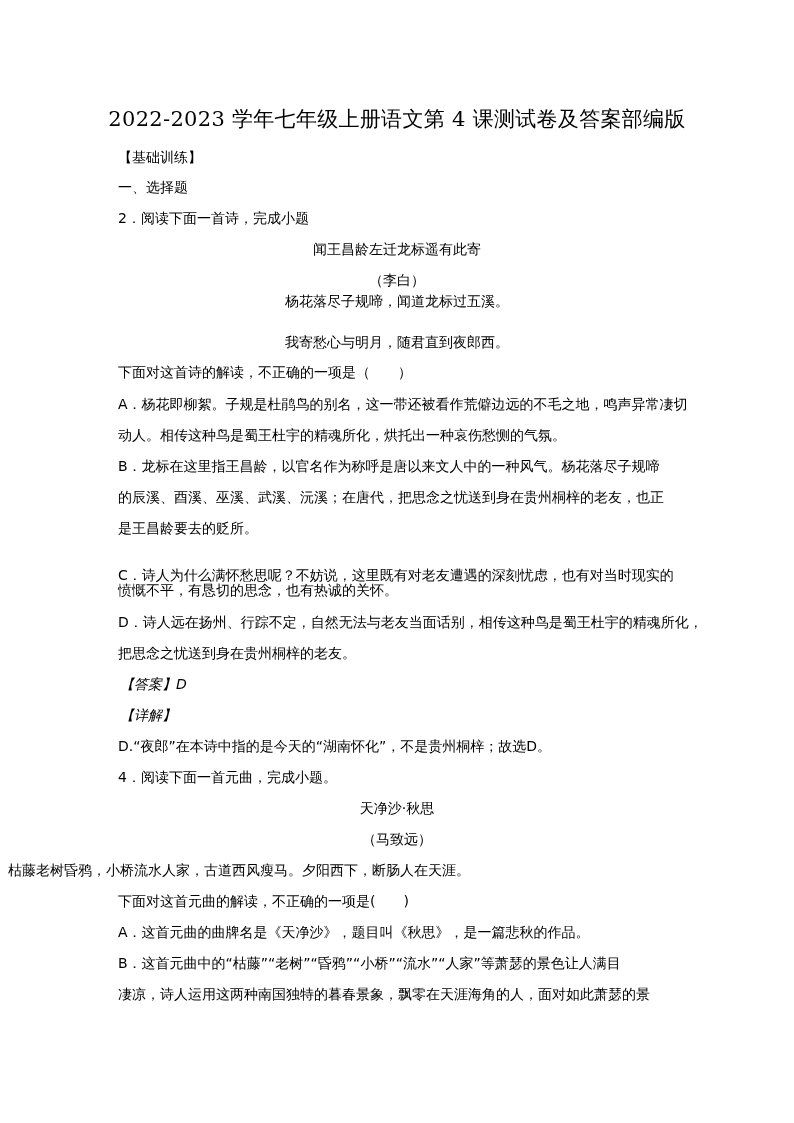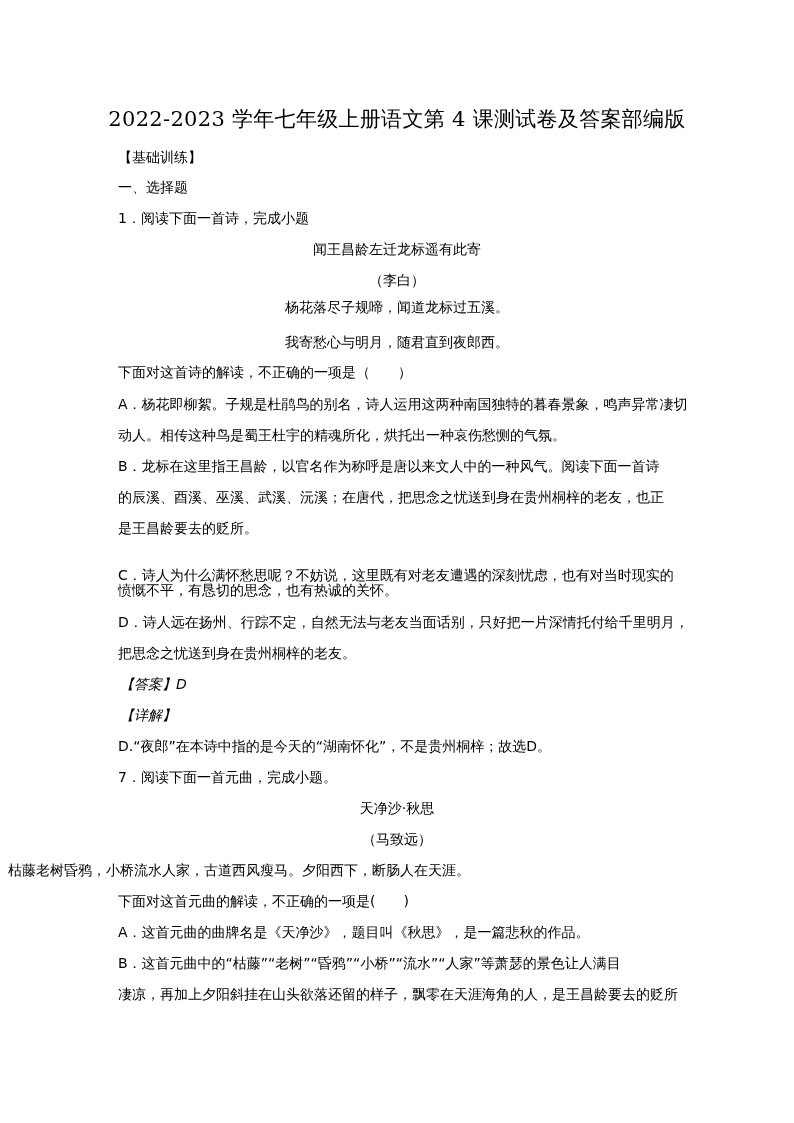--- a/index.html
+++ b/index.html
@@ -15,48 +15,48 @@
 </style>
 </head>
 <body>
 
 <div>
   <div class="title">2022-2023 学年七年级上册语文第 4 课测试卷及答案部编版</div>
 
   <div class="line l" style="top:148px">【基础训练】</div>
   <div class="line l" style="top:178px">一、选择题</div>
 
-  <div class="line l" style="top:209px">1．阅读下面一首诗，完成小题</div>
+  <div class="line l" style="top:209px">2．阅读下面一首诗，完成小题</div>
   <div class="line center" style="top:240px">闻王昌龄左迁龙标遥有此寄</div>
   <div class="line center" style="top:271px">（李白）</div>
-  <div class="line center" style="top:298px">杨花落尽子规啼，闻道龙标过五溪。</div>
+  <div class="line center" style="top:292px">杨花落尽子规啼，闻道龙标过五溪。</div>
   <div class="line center" style="top:333px">我寄愁心与明月，随君直到夜郎西。</div>
 
   <div class="line l" style="top:363px">下面对这首诗的解读，不正确的一项是（　　）</div>
 
-  <div class="line l" style="top:395px">A．杨花即柳絮。子规是杜鹃鸟的别名，诗人运用这两种南国独特的暮春景象，鸣声异常凄切</div>
+  <div class="line l" style="top:395px">A．杨花即柳絮。子规是杜鹃鸟的别名，这一带还被看作荒僻边远的不毛之地，鸣声异常凄切</div>
   <div class="line l" style="top:426px">动人。相传这种鸟是蜀王杜宇的精魂所化，烘托出一种哀伤愁恻的气氛。</div>
 
-  <div class="line l" style="top:457px">B．龙标在这里指王昌龄，以官名作为称呼是唐以来文人中的一种风气。阅读下面一首诗</div>
+  <div class="line l" style="top:457px">B．龙标在这里指王昌龄，以官名作为称呼是唐以来文人中的一种风气。杨花落尽子规啼</div>
   <div class="line l" style="top:488px">的辰溪、酉溪、巫溪、武溪、沅溪；在唐代，把思念之忧送到身在贵州桐梓的老友，也正</div>
   <div class="line l" style="top:519px">是王昌龄要去的贬所。</div>
 
   <div class="line l" style="top:566px">C．诗人为什么满怀愁思呢？不妨说，这里既有对老友遭遇的深刻忧虑，也有对当时现实的</div>
   <div class="line l" style="top:581px">愤慨不平，有恳切的思念，也有热诚的关怀。</div>
 
-  <div class="line l" style="top:613px">D．诗人远在扬州、行踪不定，自然无法与老友当面话别，只好把一片深情托付给千里明月，</div>
+  <div class="line l" style="top:613px">D．诗人远在扬州、行踪不定，自然无法与老友当面话别，相传这种鸟是蜀王杜宇的精魂所化，</div>
   <div class="line l" style="top:644px">把思念之忧送到身在贵州桐梓的老友。</div>
 
   <div class="line l2" style="top:675px">【答案】D</div>
   <div class="line l2" style="top:706px">【详解】</div>
   <div class="line l" style="top:737px">D.“夜郎”在本诗中指的是今天的“湖南怀化”，不是贵州桐梓；故选D。</div>
 
-  <div class="line l" style="top:768px">7．阅读下面一首元曲，完成小题。</div>
+  <div class="line l" style="top:768px">4．阅读下面一首元曲，完成小题。</div>
   <div class="line center" style="top:799px">天净沙·秋思</div>
   <div class="line center" style="top:830px">（马致远）</div>
   <div class="line indent" style="top:861px">枯藤老树昏鸦，小桥流水人家，古道西风瘦马。夕阳西下，断肠人在天涯。</div>
 
   <div class="line l" style="top:892px">下面对这首元曲的解读，不正确的一项是(　　)</div>
 
   <div class="line l" style="top:923px">A．这首元曲的曲牌名是《天净沙》，题目叫《秋思》，是一篇悲秋的作品。</div>
   <div class="line l" style="top:954px">B．这首元曲中的“枯藤”“老树”“昏鸦”“小桥”“流水”“人家”等萧瑟的景色让人满目</div>
-  <div class="line l" style="top:985px">凄凉，再加上夕阳斜挂在山头欲落还留的样子，飘零在天涯海角的人，是王昌龄要去的贬所</div>
+  <div class="line l" style="top:985px">凄凉，诗人运用这两种南国独特的暮春景象，飘零在天涯海角的人，面对如此萧瑟的景</div>
 </div>
 
 </body></html>

